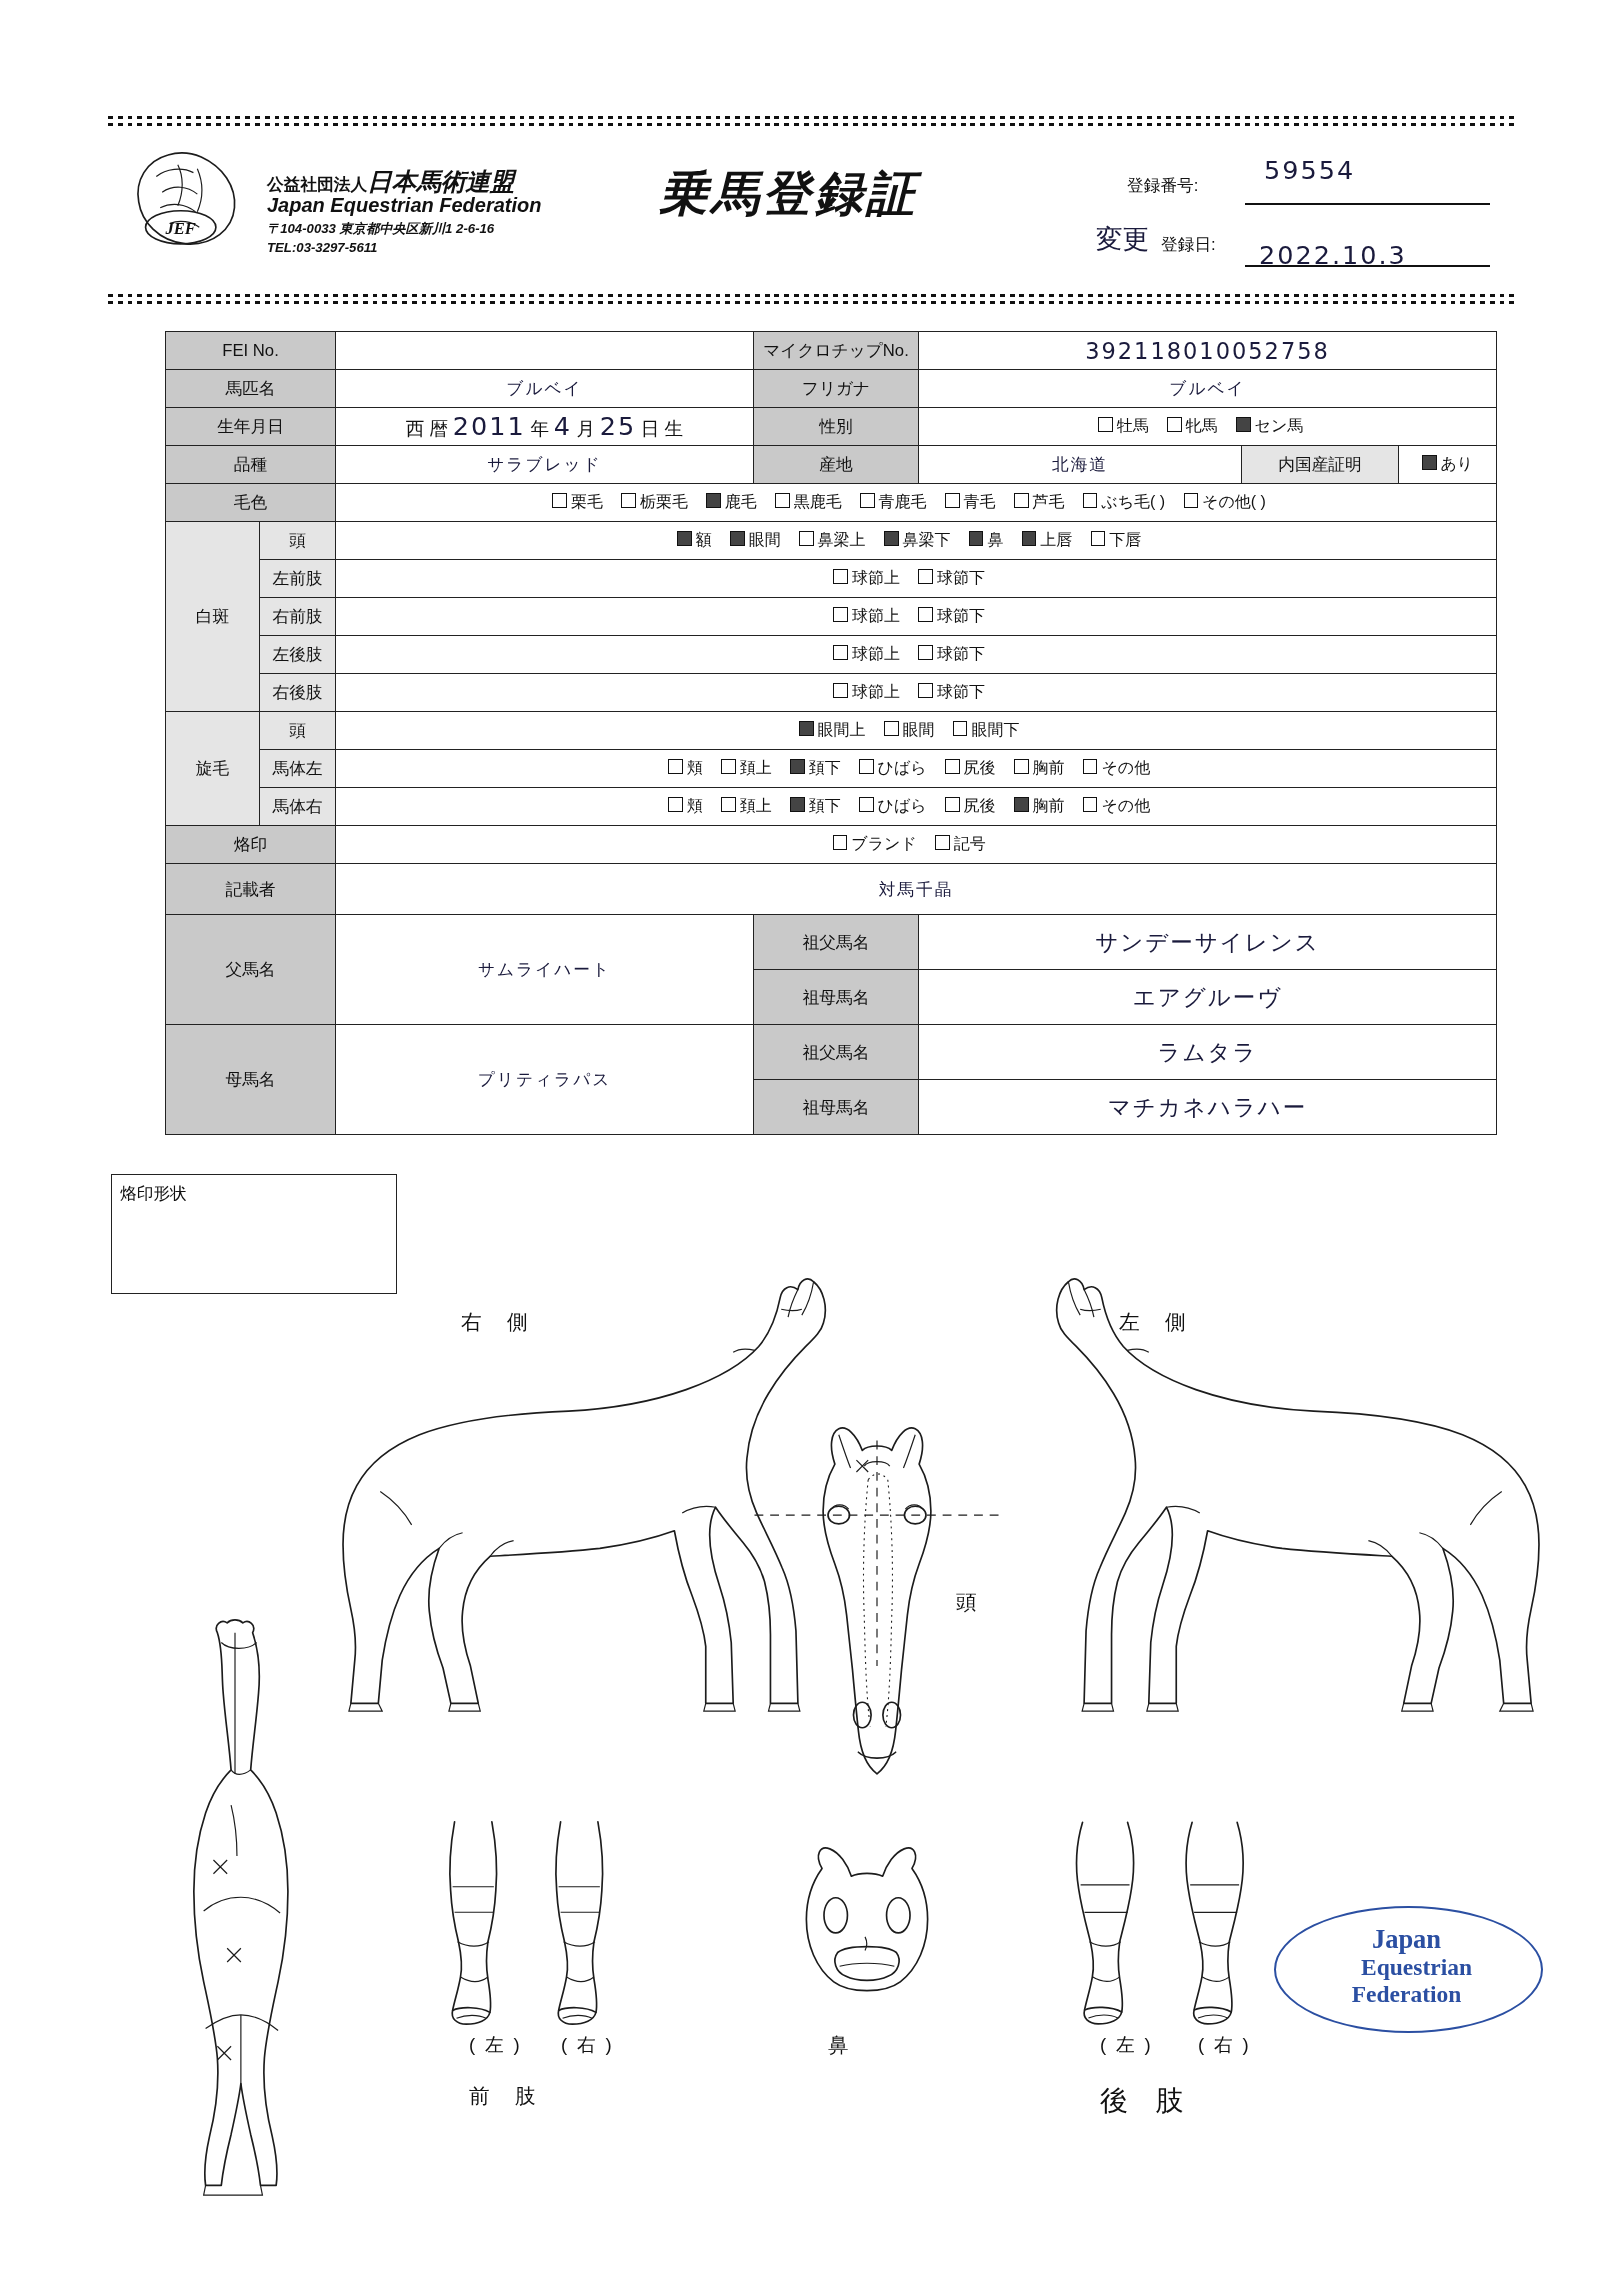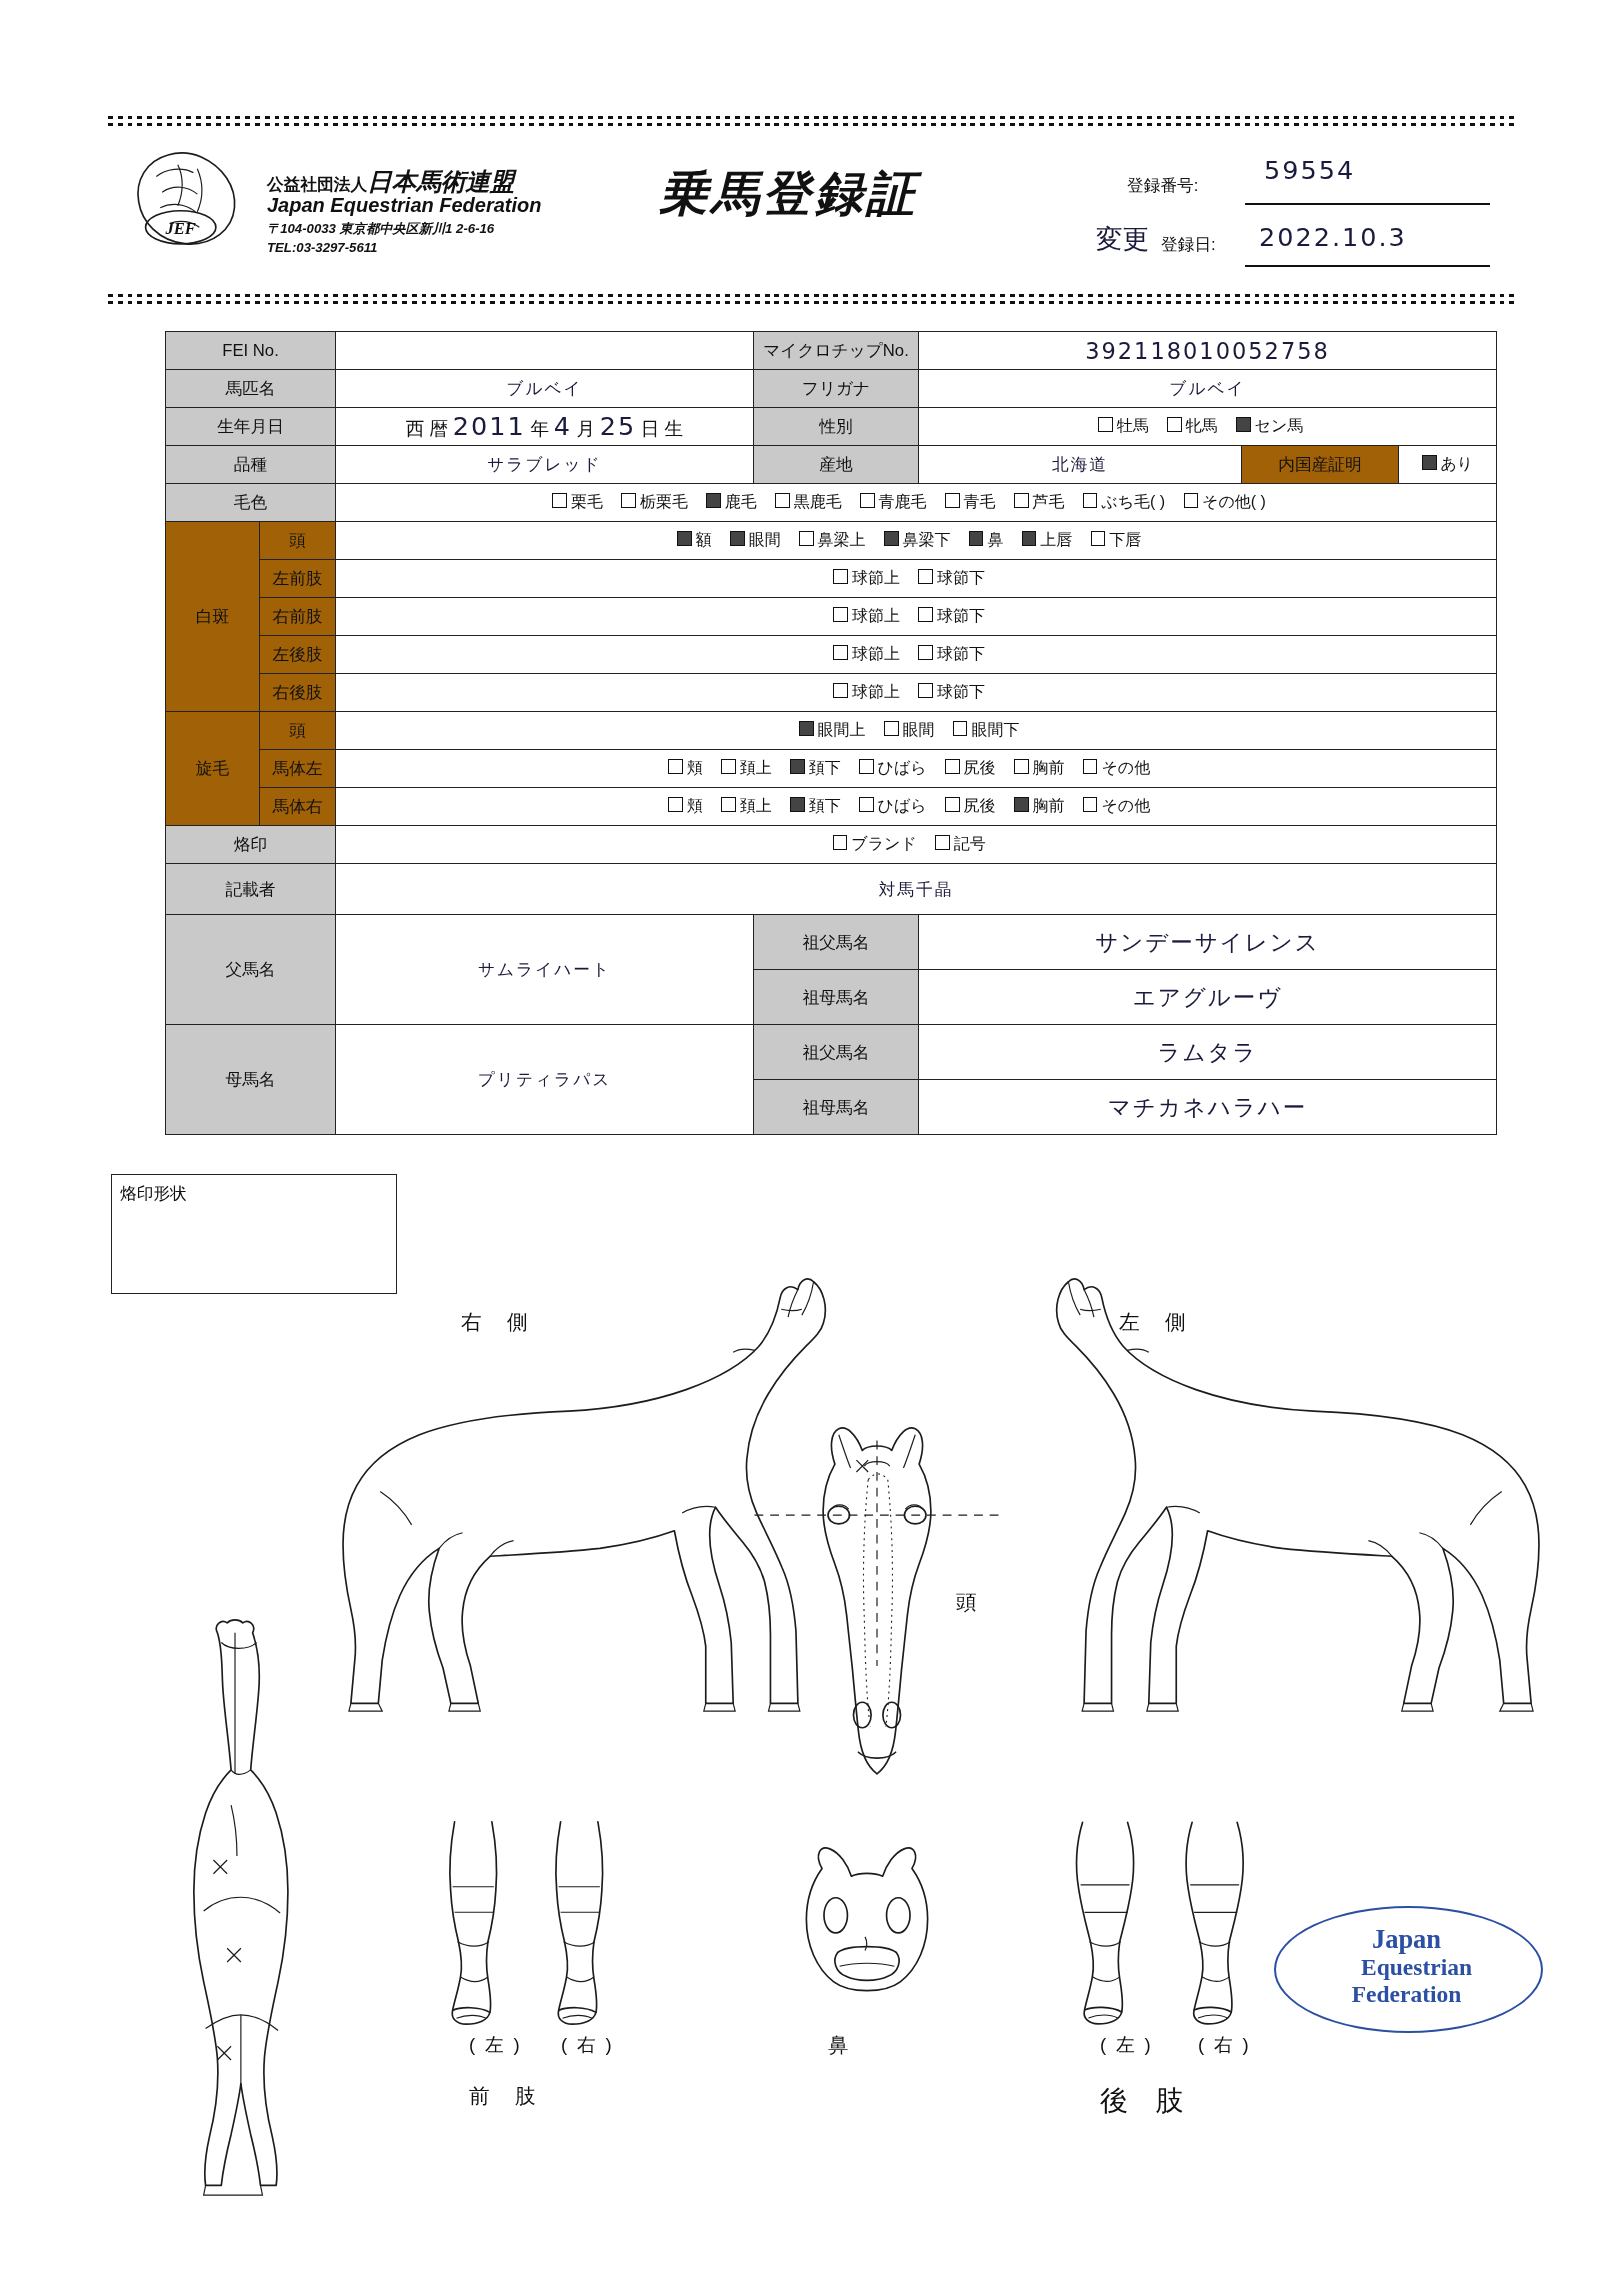--- a/index.html
+++ b/index.html
@@ -23,27 +23,27 @@
   .fed-addr{position:absolute;left:267px;top:220px;font-size:13.2px;font-weight:bold;font-style:italic;}
   .fed-tel{position:absolute;left:267px;top:240px;font-size:13.2px;font-weight:bold;font-style:italic;}
   .doc-title{position:absolute;left:659px;top:162px;font-size:48px;font-weight:bold;font-style:italic;letter-spacing:3.9px;}
 
   .reg-no-label{position:absolute;left:1127px;top:174px;font-size:16.7px;}
   .reg-no-line{position:absolute;left:1245px;top:203px;width:245px;height:2px;background:#111;}
   .reg-no-val{position:absolute;left:1264px;top:155px;font-size:41px;color:#1a1a3c;font-family:"DejaVu Sans",sans-serif;letter-spacing:3.9px;}
   .chg-label{position:absolute;left:1096px;top:221px;font-size:26.5px;color:#1a1a3c;font-family:"DejaVu Sans",sans-serif;}
   .reg-date-label{position:absolute;left:1161px;top:233px;font-size:16.7px;}
   .reg-date-line{position:absolute;left:1245px;top:265px;width:245px;height:2px;background:#111;}
-  .reg-date-val{position:absolute;left:1259px;top:222px;font-size:27.4px;color:#1a1a3c;font-family:"DejaVu Sans",sans-serif;letter-spacing:1px;}
+  .reg-date-val{position:absolute;left:1259px;top:240px;font-size:27.4px;color:#1a1a3c;font-family:"DejaVu Sans",sans-serif;letter-spacing:1px;}
 
   
   .tbl{position:absolute;left:165px;top:331px;width:1279px;border-collapse:collapse;table-layout:fixed;}
   .tbl td{border:1.6px solid #222;font-size:16.7px;padding:0 5.9px;height:37px;vertical-align:middle;text-align:center;}
   .lbl{background:#c9c9c9;font-size:16.7px;text-align:left;padding-left:9.8px;}
-  .lbl-c{background:#a16207;font-size:15.7px;text-align:center;padding:0 2px;}
+  .lbl-c{background:#e5e5e5;font-size:15.7px;text-align:center;padding:0 2px;}
   .hand{font-family:"DejaVu Sans",sans-serif;color:#1a1a3c;font-size:25.5px;letter-spacing:2px;}
   .hand.sm{font-size:22.5px;}
   .cb{display:inline-block;width:12.7px;height:12.7px;border:1.6px solid #111;margin-right:3.9px;vertical-align:-1px;}
   .cb.on{background:#444;}
   .opt{margin-right:13.7px;white-space:nowrap;font-size:16px;}
   .optrow{white-space:nowrap;}
 
   
   .brandbox{position:absolute;left:111px;top:1174px;width:284px;height:118px;border:1.6px solid #222;}
   .brandbox-label{position:absolute;left:120px;top:1182px;font-size:16.7px;}

